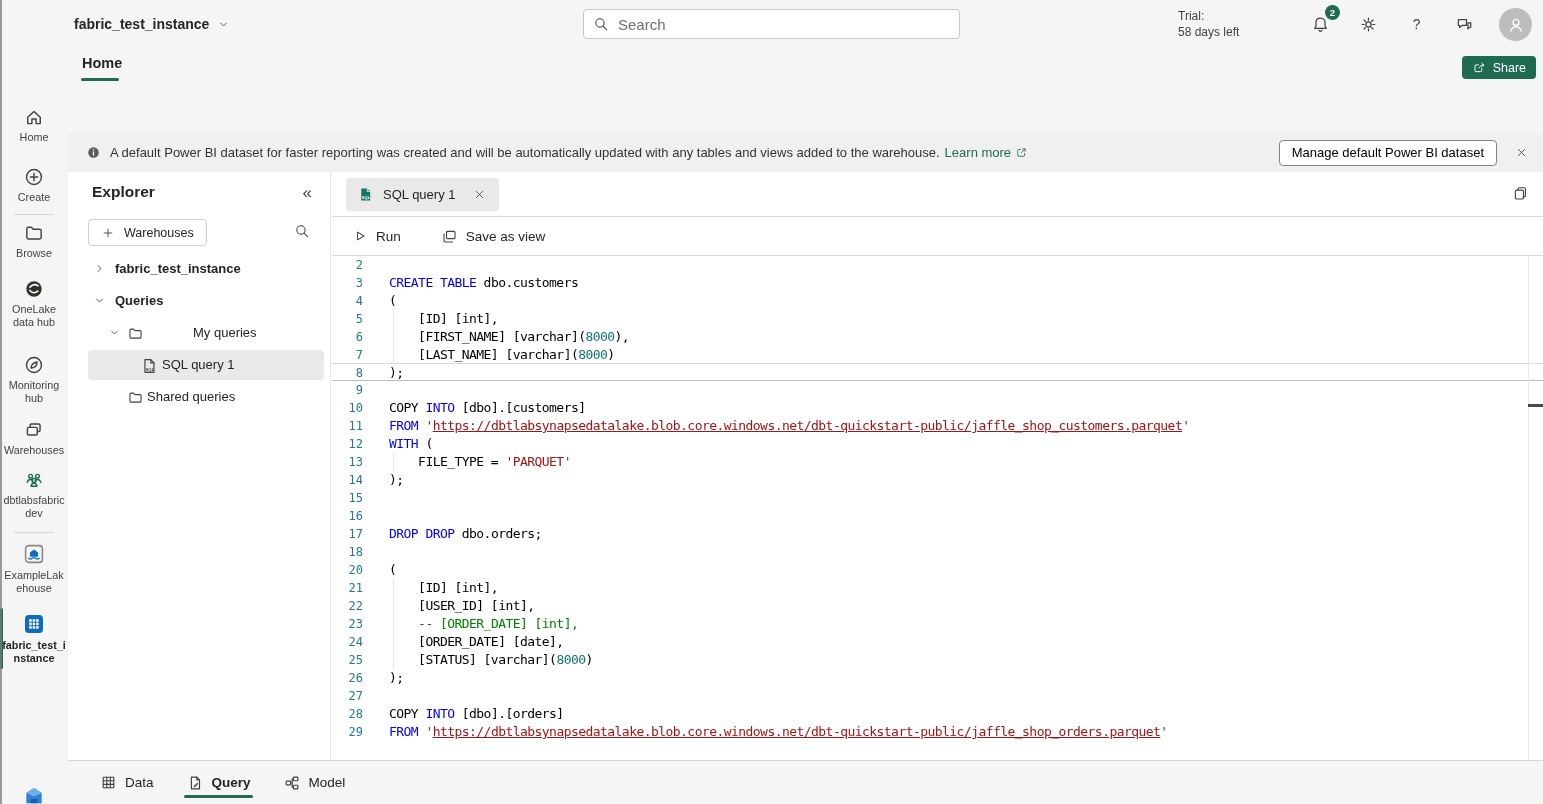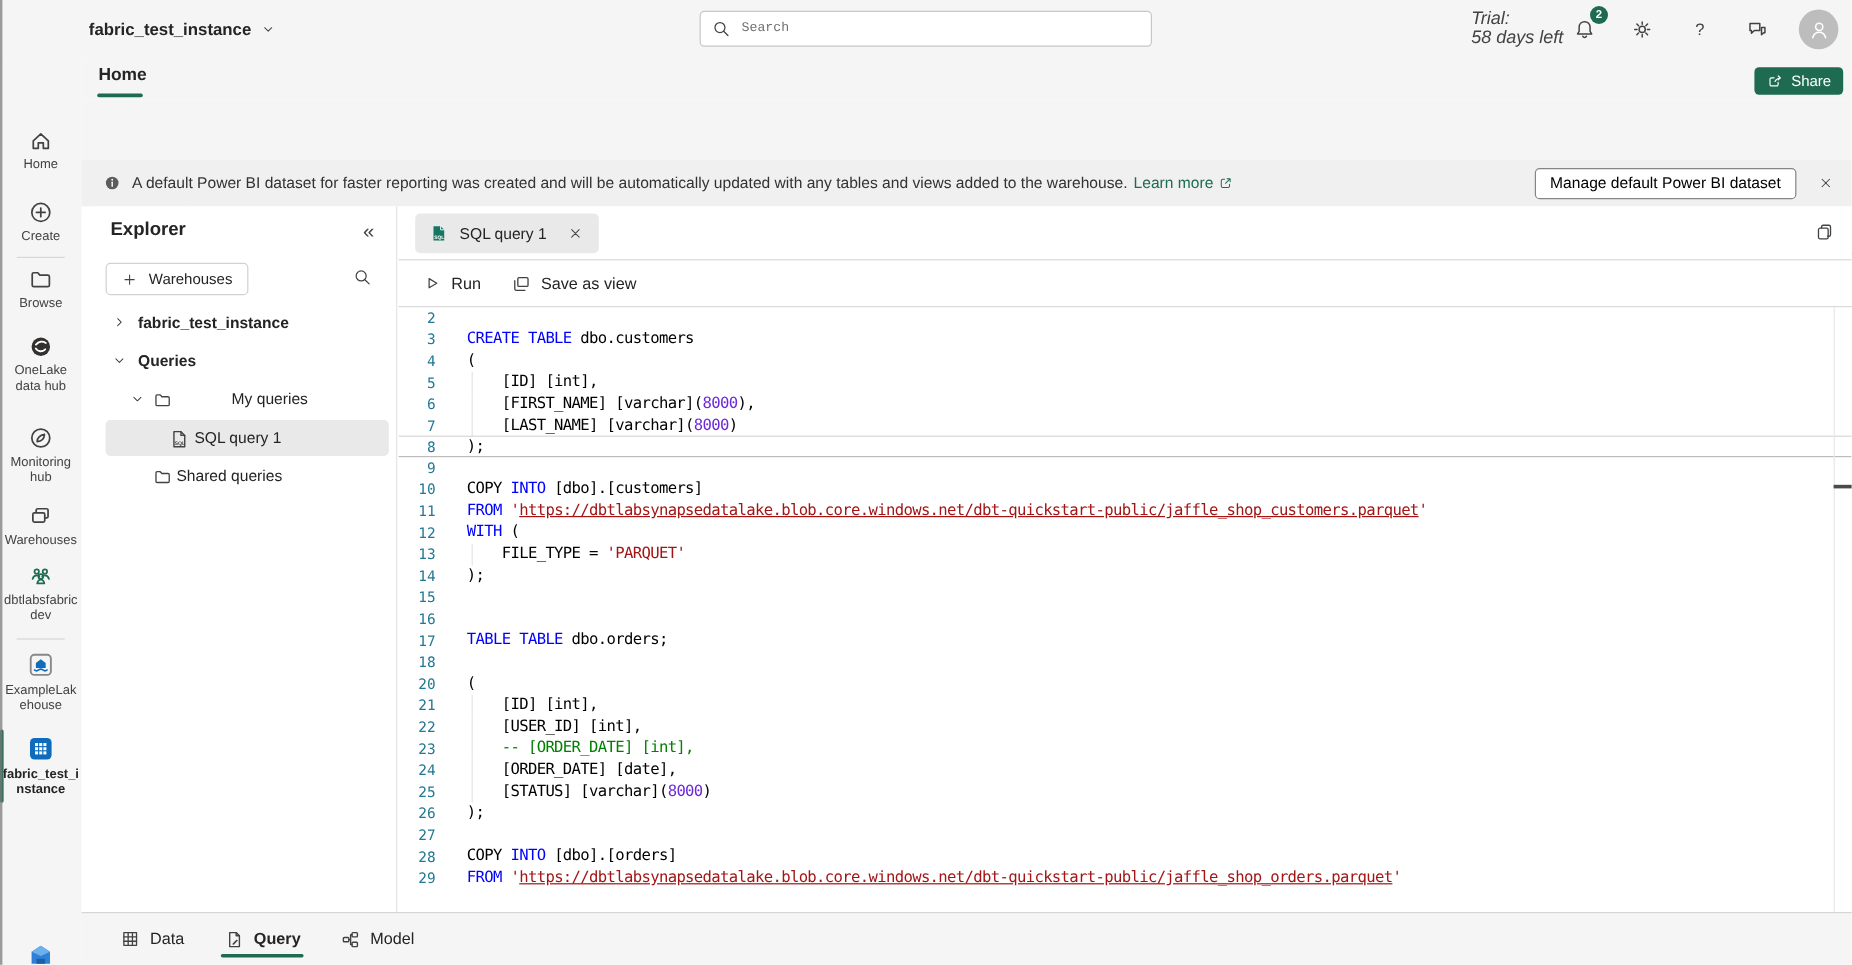--- a/index.html
+++ b/index.html
@@ -4,23 +4,23 @@
 <style>
   html,body{margin:0;padding:0;width:1543px;height:804px;overflow:hidden;
     font-family:"Liberation Sans",sans-serif;color:#242424;background:#fff;}
   *{box-sizing:border-box;}
   
   #topbar{position:absolute;left:0;top:0;width:1543px;height:48px;background:#f5f5f5;}
   #waffle{position:absolute;left:16px;top:12px;width:26px;height:26px;display:flex;align-items:center;justify-content:center;cursor:pointer;}
   #ws-switch{position:absolute;left:74px;top:12px;height:24px;display:flex;align-items:center;gap:8px;cursor:pointer;}
   #ws-switch .ws-name{font-size:14px;font-weight:600;}
   #searchbox{position:absolute;left:583px;top:9px;width:377px;height:30px;background:#fff;border:1px solid #c7c7c7;border-radius:4px;display:flex;align-items:center;padding:0 9px;gap:7px;}
-  #searchbox input{border:none;outline:none;flex:1;font-size:11px;font-family:Liberation Mono, monospace;color:#242424;background:transparent;}
+  #searchbox input{border:none;outline:none;flex:1;font-size:15px;font-family:Liberation Sans, sans-serif;color:#242424;background:transparent;}
   #searchbox input::placeholder{color:#707070;}
-  #trial{position:absolute;left:1226px;top:8px;font-size:15px;line-height:16px;color:#424242;font-style:italic;}
+  #trial{position:absolute;left:1178px;top:8px;font-size:12px;line-height:16px;color:#424242;}
   .topbtn{position:absolute;top:8px;width:32px;height:32px;display:flex;align-items:center;justify-content:center;cursor:pointer;border-radius:4px;}
   #bell-badge{position:absolute;top:-3px;right:-4px;min-width:15px;height:15px;border-radius:8px;background:#1e6b52;color:#fff;font-size:9.5px;font-weight:700;display:flex;align-items:center;justify-content:center;padding:0 3px;}
   #avatar{position:absolute;left:1499px;top:8px;width:33px;height:33px;border-radius:50%;background:#bdbdbd;display:flex;align-items:center;justify-content:center;cursor:pointer;}
   
   #rail{position:absolute;left:0;top:48px;width:68px;height:756px;background:#f5f5f5;}
   .rail-item{position:absolute;left:0;width:68px;text-align:center;cursor:pointer;}
   .rail-item .lbl{font-size:10.8px;line-height:13px;color:#424242;overflow-wrap:anywhere;padding:0 2px;margin-top:3px;}
   .rail-item.active .lbl{font-weight:700;color:#242424;}
   .rail-item.active::before{content:"";position:absolute;left:0;top:-4px;bottom:-4px;width:3px;background:#1e6b52;border-radius:2px;}
   .rail-div{position:absolute;left:14px;width:40px;height:1px;background:#d6d6d6;}
@@ -60,29 +60,29 @@
   .trow .ticon{position:absolute;top:8px;}
   .trow .tlabel{position:absolute;top:8px;font-size:13px;white-space:nowrap;}
   .trow.b .tlabel{font-weight:600;}
   
   #editor{position:absolute;left:264px;top:0;width:1211px;height:588px;}
   #tabstrip{position:absolute;left:0;top:0;right:0;height:45px;border-bottom:1px solid #d9d9d9;}
   #qtab{position:absolute;left:14px;top:6px;height:33px;background:#e9e9e9;border-radius:4px;display:flex;align-items:center;gap:9px;padding:0 11px;cursor:pointer;}
   #qtab .tabname{font-size:13px;}
   #qtab .tclose{display:flex;align-items:center;padding:2px;margin-left:6px;cursor:pointer;}
   #copy-btn{position:absolute;right:14px;top:13px;cursor:pointer;}
-  #runbar{position:absolute;left:0;top:45px;right:0;height:39px;border-bottom:1px solid #d9d9d9;display:flex;align-items:center;padding-left:20px;gap:25px;}
+  #runbar{position:absolute;left:0;top:45px;right:0;height:39px;border-bottom:1px solid #d9d9d9;display:flex;align-items:center;padding-left:20px;gap:40px;}
   .runbtn{display:flex;align-items:center;gap:8px;font-size:13.5px;color:#242424;cursor:pointer;}
   #codewrap{position:absolute;left:0;top:84px;right:0;bottom:0;overflow:hidden;font-family:"DejaVu Sans Mono","Liberation Mono",monospace;font-size:13px;letter-spacing:-0.55px;line-height:18px;cursor:text;}
   .crow{position:relative;display:flex;height:18px;}
   .crow.current{border-top:1px solid #d8d8d8;border-bottom:1px solid #bcbcbc;height:18px;margin-top:-1px;}
   .ln{width:31px;flex-shrink:0;text-align:right;color:#237893;font-size:12px;letter-spacing:0;user-select:none;}
   .ctext{padding-left:26px;white-space:pre;color:#000;}
   .guide{position:absolute;left:61px;top:0;bottom:0;width:1px;background:#e4e4e4;}
-  .k{color:#0000ff;}.n{color:#6d28d9;}.s{color:#a31515;}.c{color:#008000;}
+  .k{color:#0000ff;}.n{color:#0f766e;}.s{color:#a31515;}.c{color:#008000;}
   .l{color:#a31515;text-decoration:underline;}
   #vscroll{position:absolute;right:0;top:84px;width:15px;bottom:0;border-left:1px solid #e8e8e8;}
   #scrollmark{position:absolute;right:0;top:148px;width:15px;height:3px;background:#4a4a4a;}
   
   #bottombar{position:absolute;left:68px;top:760px;width:1475px;height:44px;background:#f5f5f5;border-top:1px solid #d6d6d6;display:flex;align-items:center;padding-left:22px;gap:12px;}
   .btab{position:relative;height:100%;display:flex;align-items:center;gap:8px;padding:0 10px;font-size:13.5px;color:#242424;cursor:pointer;}
   .btab.active{font-weight:700;}
   .btab.active::after{content:"";position:absolute;left:8px;right:8px;bottom:6px;height:3px;background:#1e6b52;border-radius:2px;}
   svg{display:block;}
 </style>
@@ -545,21 +545,21 @@
         <div class="crow">
           <span class="ln">15</span>
           <span class="ctext"></span>
         </div>
         <div class="crow">
           <span class="ln">16</span>
           <span class="ctext"></span>
         </div>
         <div class="crow">
           <span class="ln">17</span>
-          <span class="ctext"><span class="k">TABLE TABLE</span><span> dbo.orders;</span></span>
+          <span class="ctext"><span class="k">DROP DROP</span><span> dbo.orders;</span></span>
         </div>
         <div class="crow">
           <span class="ln">18</span>
           <span class="ctext"></span>
         </div>
         <div class="crow">
           <span class="ln">20</span>
           <span class="ctext"><span>(</span></span>
         </div>
         <div class="crow">

